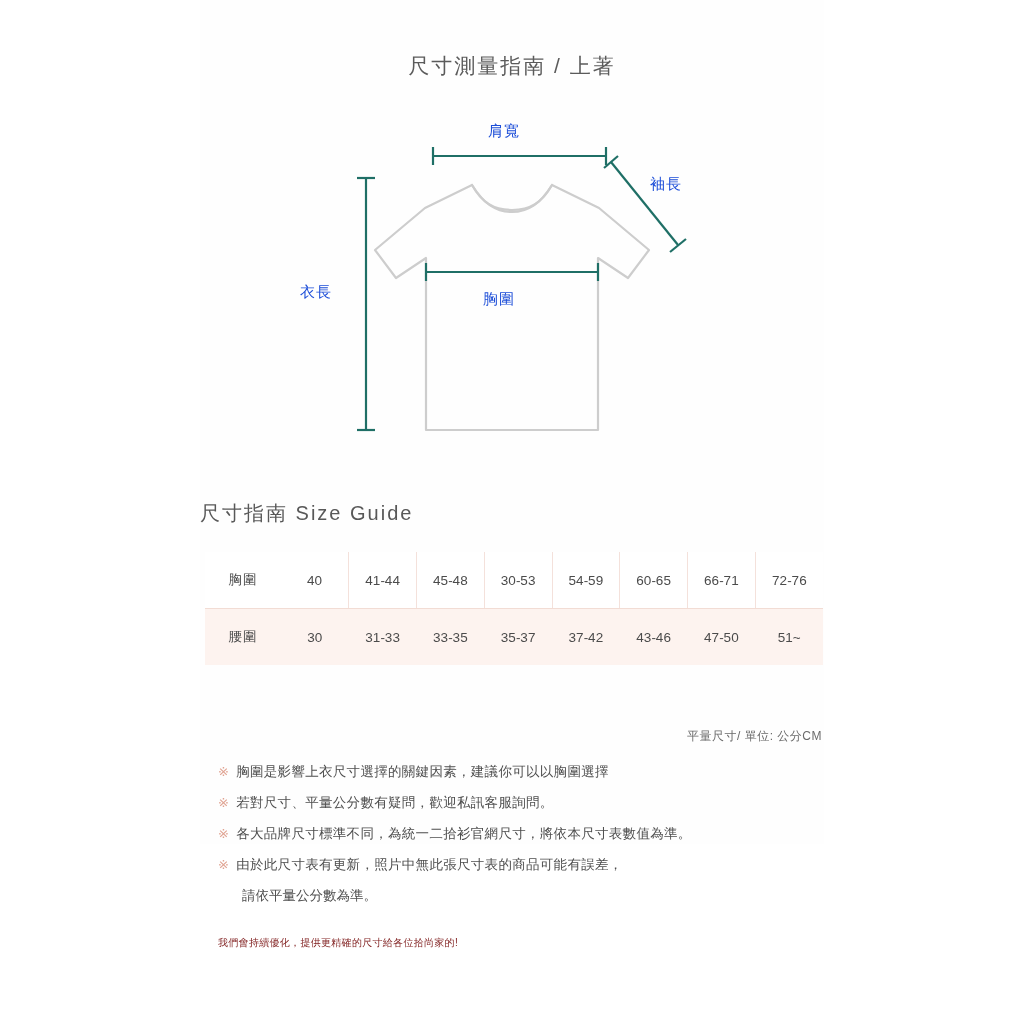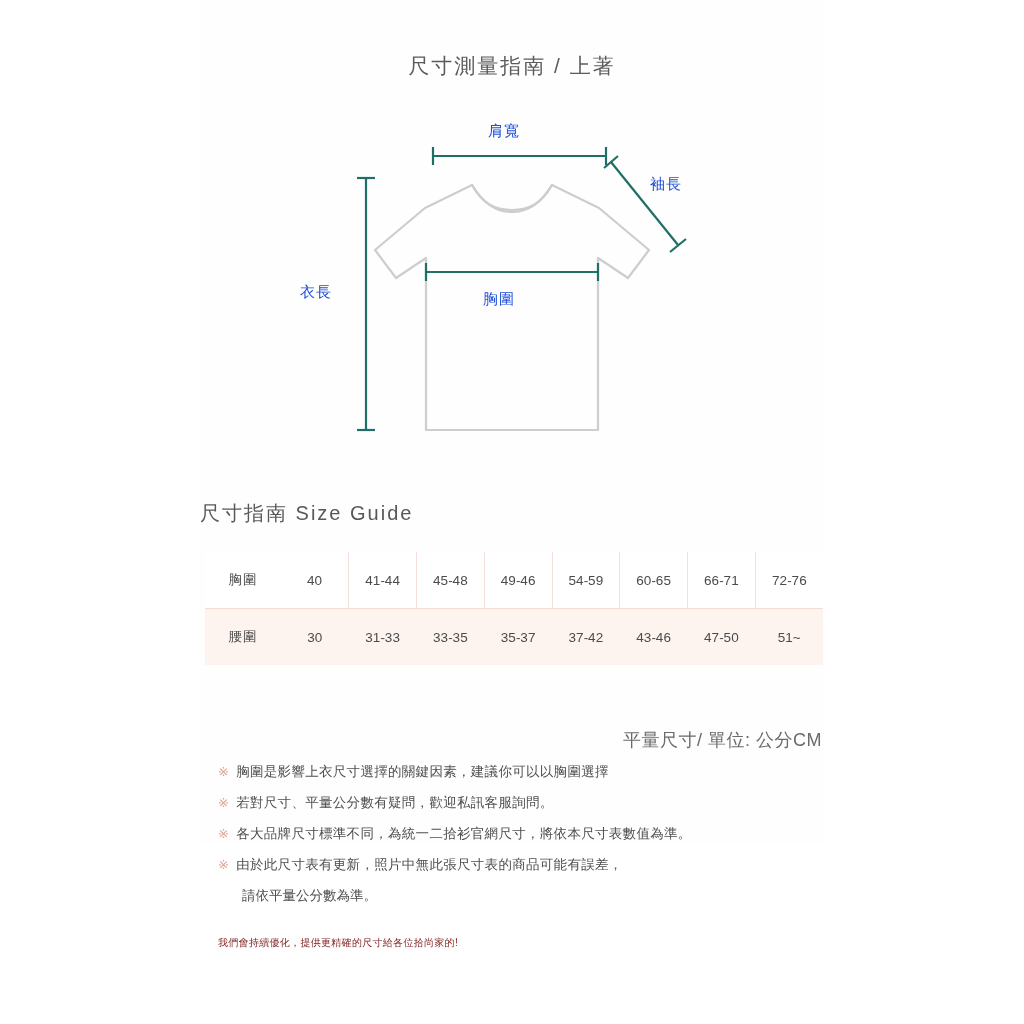--- a/index.html
+++ b/index.html
@@ -148,21 +148,21 @@
   }
   table.size-table tr.head-row td.corner {
     background: #ffffff;
   }
   .col-sep { border-right: 1px solid #f4e1db; }
 
   .flat-note {
     position: absolute;
     right: 2px;
     top: 728px;
-    font-size: 18px;
+    font-size: 12px;
     color: #6a6a6a;
     letter-spacing: 0.5px;
   }
 
   
   .notes {
     position: absolute;
     left: 18px;
     top: 758px;
     width: 600px;
@@ -269,21 +269,21 @@
     <div class="guide-heading">尺寸指南 Size Guide</div>
 
     <div class="table-wrap">
       <table class="size-table">
         <tbody>
         <tr class="data-row">
           <td class="row-head">胸圍</td>
           <td class="col-sep">40</td>
           <td class="col-sep">41-44</td>
           <td class="col-sep">45-48</td>
-          <td class="col-sep">49-46</td>
+          <td class="col-sep">30-53</td>
           <td class="col-sep">54-59</td>
           <td class="col-sep">60-65</td>
           <td class="col-sep">66-71</td>
           <td>72-76</td>
         </tr>
         <tr class="data-row alt">
           <td class="row-head">腰圍</td>
           <td>30</td>
           <td>31-33</td>
           <td>33-35</td>

